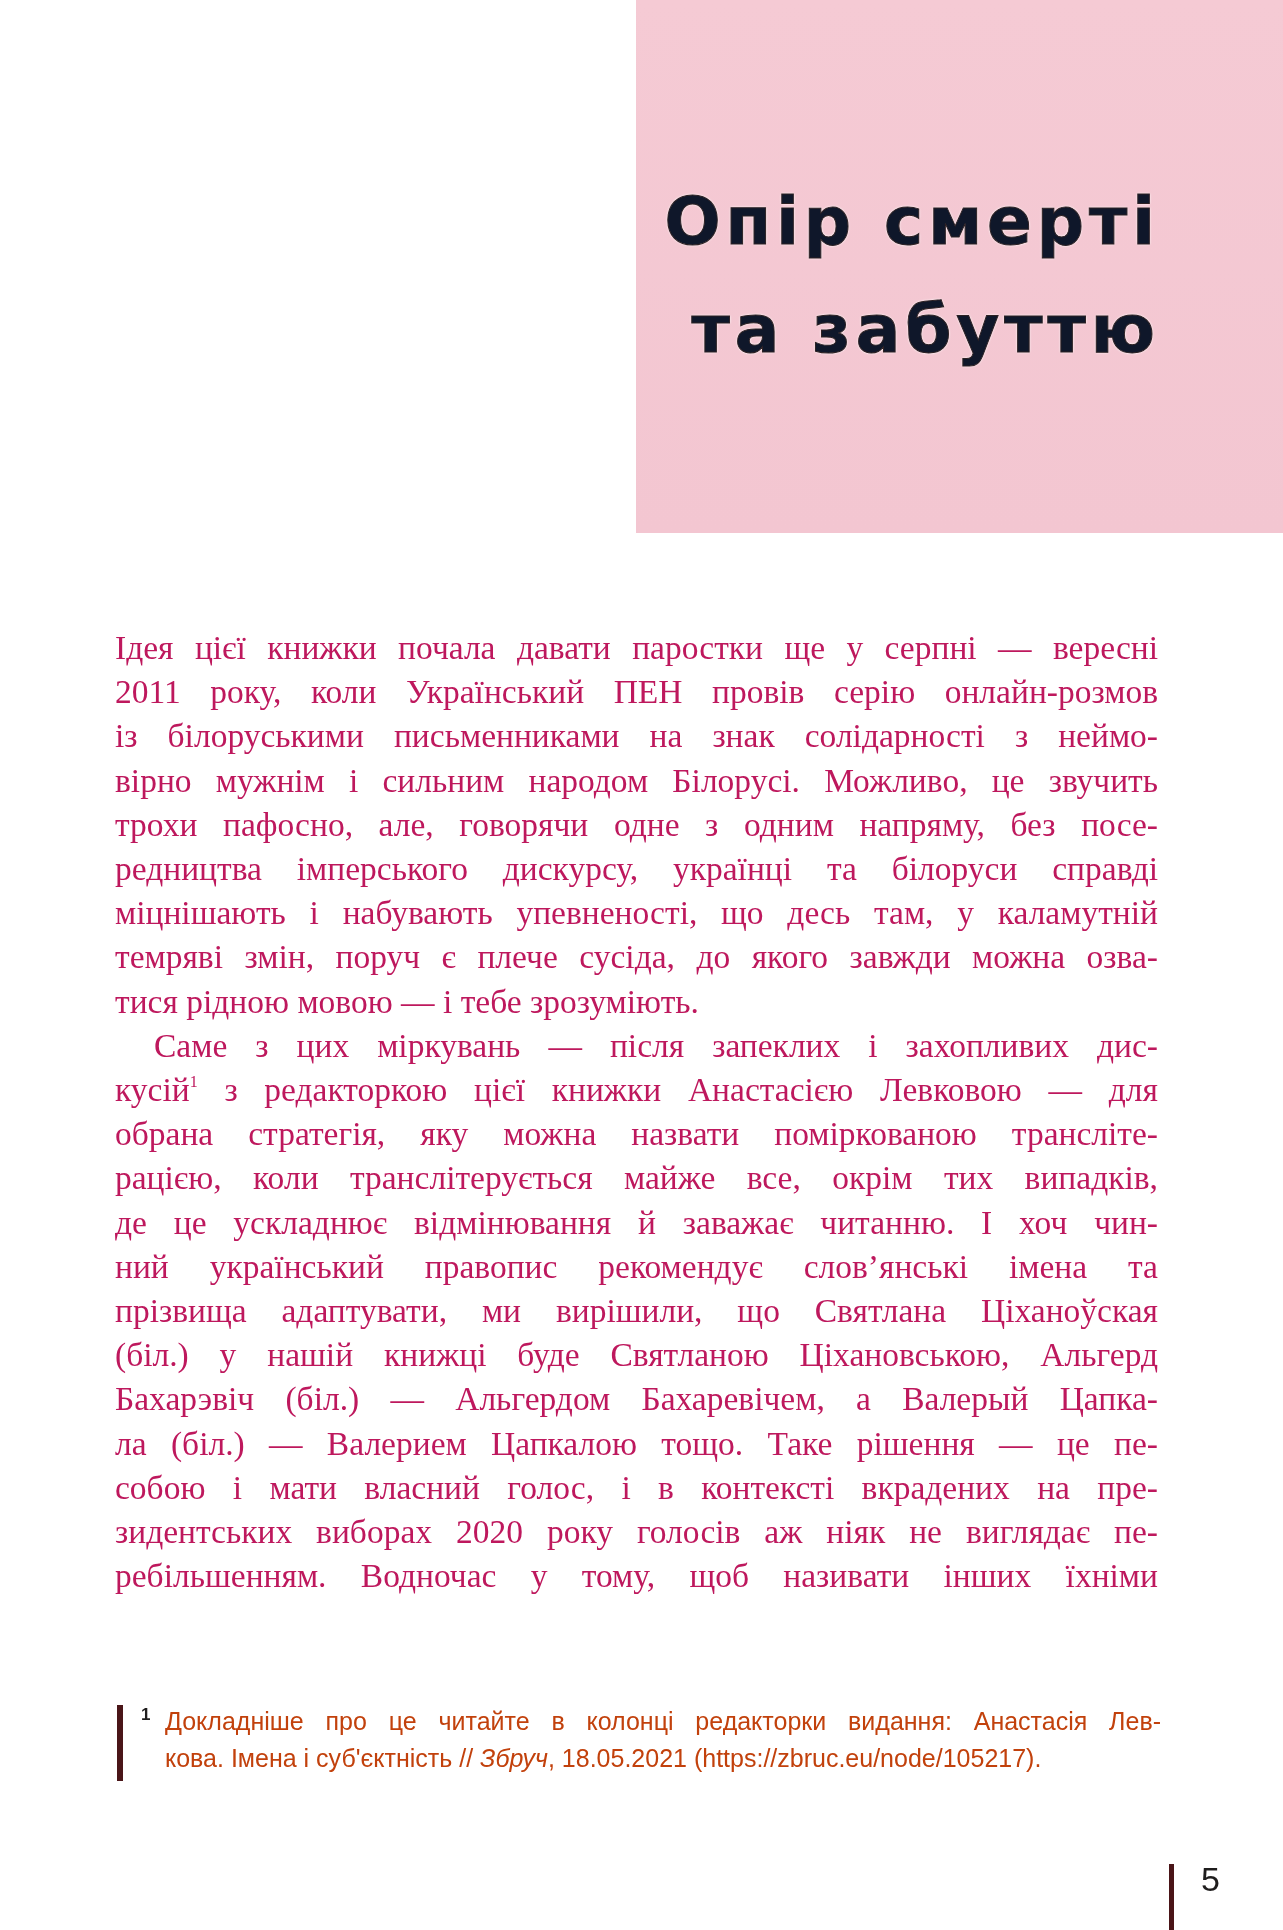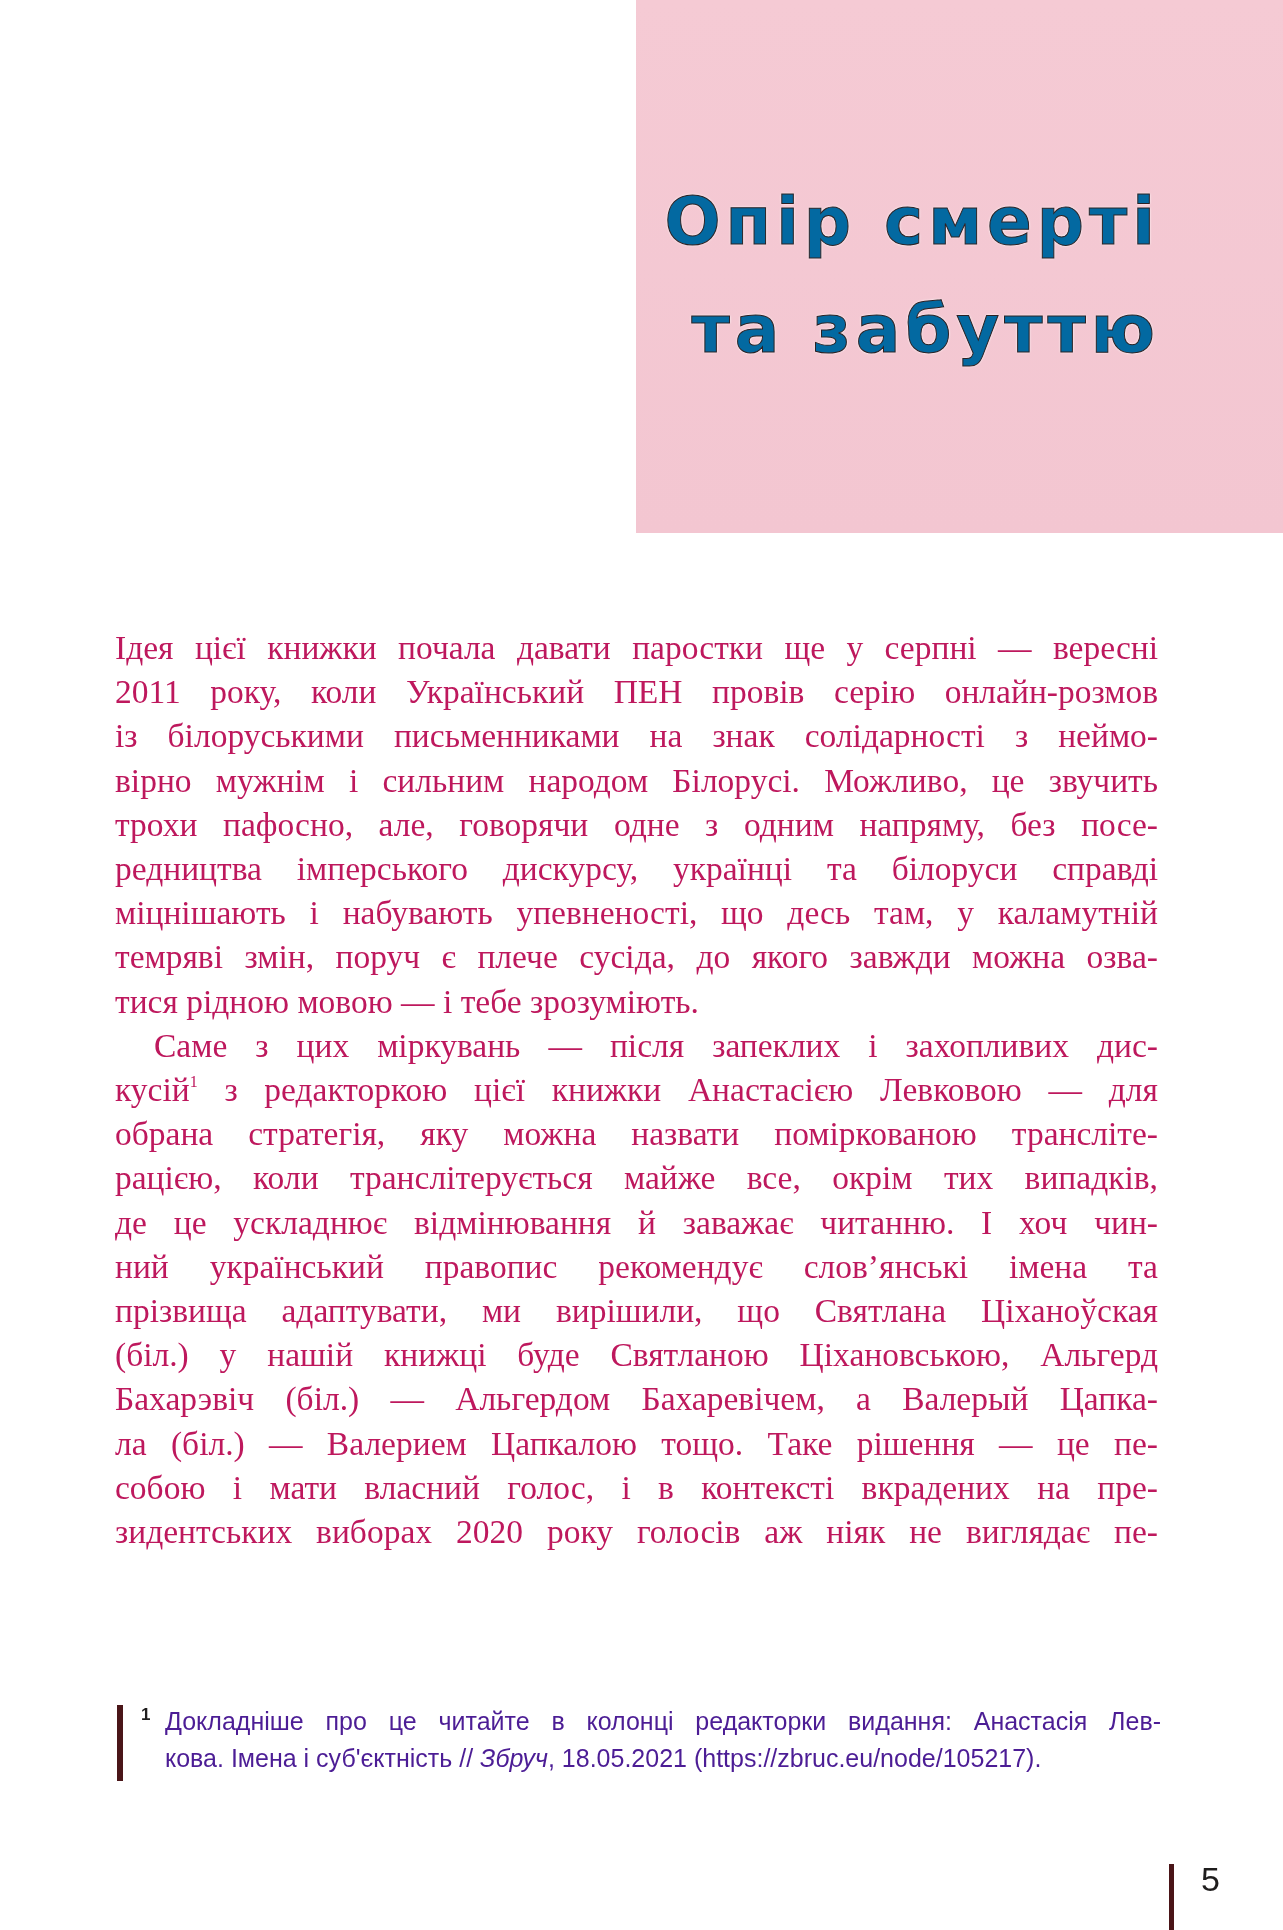--- a/index.html
+++ b/index.html
@@ -28,21 +28,21 @@
     position: absolute;
     left: 560px;
     top: 168px;
     width: 600px;
     text-align: right;
     font-family: "DejaVu Sans", "Liberation Sans", sans-serif;
     font-weight: bold;
     font-size: 66px;
     line-height: 108px;
     letter-spacing: 5px;
-    color: #0369a1;
+    color: #0f172a;
     -webkit-text-stroke: 1px #2e2124;
     text-shadow: 0 0 2px #ffffff, 0 0 3px #ffffff;
   }
   .title .line {
     display: block;
     white-space: nowrap;
   }
   .body-text {
     position: absolute;
     left: 115px;
@@ -90,21 +90,21 @@
     background: #4a1518;
   }
   .footnote .fn-text {
     position: absolute;
     left: 48px;
     top: 0;
     width: 996px;
     font-family: "Liberation Sans", "DejaVu Sans", sans-serif;
     font-size: 25px;
     line-height: 37px;
-    color: #4c1d95;
+    color: #c2410c;
   }
   .footnote .fn-text .ln {
     display: block;
     white-space: nowrap;
     text-align: justify;
     text-align-last: justify;
   }
   .footnote .fn-text .ln.last {
     text-align-last: left;
   }
@@ -171,20 +171,21 @@
     <span class="ln">обрана стратегія, яку можна назвати поміркованою трансліте-</span>
     <span class="ln">рацією, коли транслітерується майже все, окрім тих випадків,</span>
     <span class="ln">де це ускладнює відмінювання й заважає читанню. І хоч чин-</span>
     <span class="ln">ний український правопис рекомендує слов’янські імена та</span>
     <span class="ln">прізвища адаптувати, ми вирішили, що Святлана Ціханоўская</span>
     <span class="ln">(біл.) у нашій книжці буде Святланою Ціхановською, Альгерд</span>
     <span class="ln">Бахарэвіч (біл.) — Альгердом Бахаревічем, а Валерый Цапка-</span>
     <span class="ln">ла (біл.) — Валерием Цапкалою тощо. Таке рішення — це пе-</span>
     <span class="ln">собою і мати власний голос, і в контексті вкрадених на пре-</span>
     <span class="ln">зидентських виборах 2020 року голосів аж ніяк не виглядає пе-</span>
+    <span class="ln">ребільшенням. Водночас у тому, щоб називати інших їхніми</span>
   </div>
 </div>
 
 <div class="footnote">
   <div class="bar"></div>
   <span class="fn-mark">1</span>
   <div class="fn-text">
     <span class="ln">Докладніше про це читайте в колонці редакторки видання: Анастасія Лев-</span>
     <span class="ln last"><span>кова. Імена і суб'єктність // </span><em>Збруч</em><span>, 18.05.2021 (https://zbruc.eu/node/105217).</span></span>
   </div>

